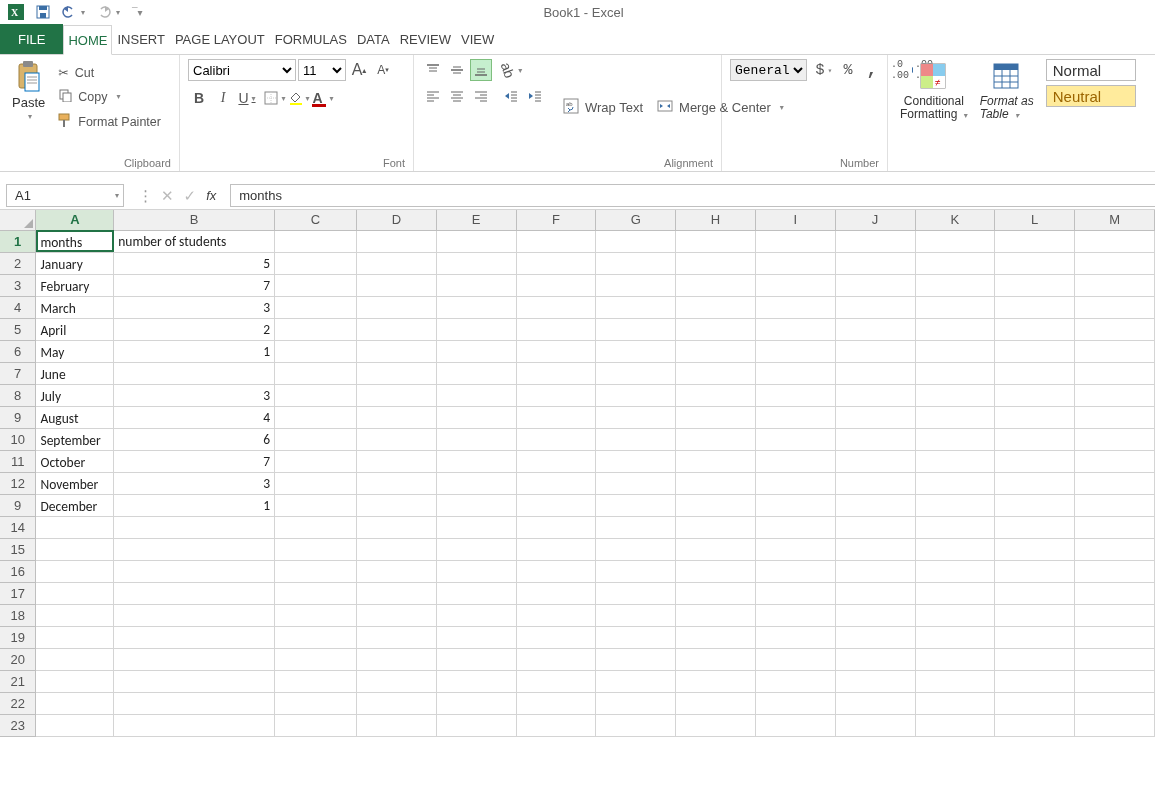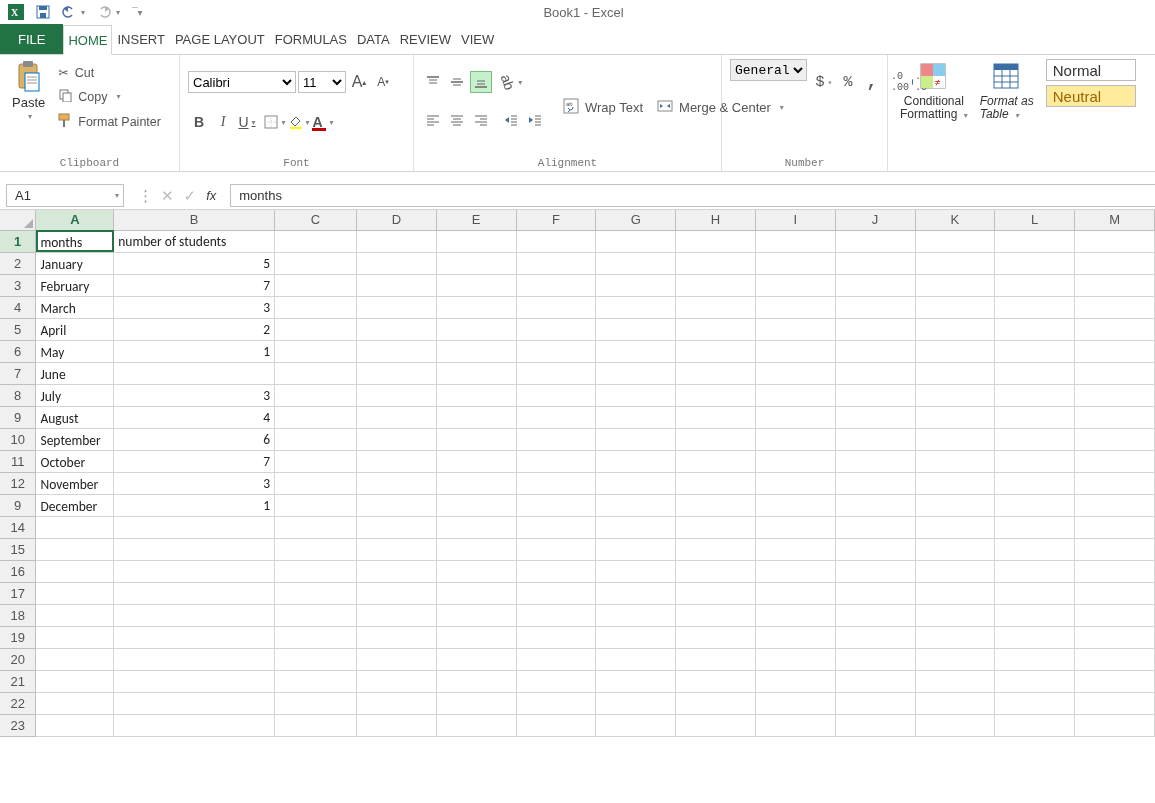--- a/index.html
+++ b/index.html
@@ -27,36 +27,36 @@
   
   .tabs-row{height:30px;background:#fff;display:flex;align-items:flex-end;}
   .file-tab{background:var(--green);color:#fff;height:30px;display:flex;align-items:center;padding:0 18px;font-size:13px;cursor:pointer;}
   .ribbon-tab{height:30px;display:flex;align-items:center;padding:0 4px;font-size:13px;color:#444;cursor:pointer;border-top:1px solid transparent;border-left:1px solid transparent;border-right:1px solid transparent;}
   .ribbon-tab.selected{color:var(--green);border-top:1px solid var(--ribbon-border);border-left:1px solid var(--ribbon-border);border-right:1px solid var(--ribbon-border);border-bottom:1px solid #fff;margin-bottom:-1px;background:#fff;}
 
   
   .ribbon{height:118px;background:#fff;border-top:1px solid var(--ribbon-border);border-bottom:1px solid var(--ribbon-border);display:flex;}
 
   .r-group{border-right:1px solid #e0e0e0;padding:4px 8px 2px 8px;display:flex;flex-direction:column;justify-content:space-between;position:relative;}
-  .r-group-label{font-size:11px;color:#777;text-align:center;padding:2px 0 0 0;white-space:nowrap;position:relative;font-family:Liberation Mono, monospace;}
+  .r-group-label{font-size:11px;color:#777;text-align:right;padding:2px 0 0 0;white-space:nowrap;position:relative;}
 
   .paste-area{display:flex;align-items:flex-start;gap:6px;flex:1;}
   .big-btn{display:flex;flex-direction:column;align-items:center;gap:2px;padding:2px 4px;cursor:pointer;}
   .icon-box{width:30px;height:32px;display:flex;align-items:center;justify-content:center;}
   .small-row{display:flex;flex-direction:column;gap:4px;}
   .small-btn{display:flex;align-items:center;gap:6px;padding:2px 3px;cursor:pointer;white-space:nowrap;font-size:12.5px;color:#555;}
   .dd{font-size:8px;color:#888;margin-left:3px;}
 
   
   .font-rows{display:flex;flex-direction:column;gap:6px;}
   select.font-name, select.font-size{border:1px solid #c0c0c0;background:#fff;font-family:inherit;font-size:13px;height:22px;}
   select.font-name{width:108px;}
   select.font-size{width:48px;}
   .inline-btn{width:22px;height:22px;display:inline-flex;align-items:center;justify-content:center;cursor:pointer;color:#555;font-size:14px;}
-  .row{display:flex;align-items:center;gap:2px;margin-top:12px;}
+  .row{display:flex;align-items:center;gap:2px;}
 
   .btn-B{font-weight:bold;}
   .btn-I{font-style:italic;font-family:Georgia,serif;}
   .btn-U{text-decoration:underline;}
 
   
   .align-rows{display:flex;flex-direction:column;gap:4px;}
   .selected-al{background:#c6efce;border:1px solid #7fbf7f;}
 
   .wrap-merge-col{display:flex;gap:8px;padding-left:6px;}

